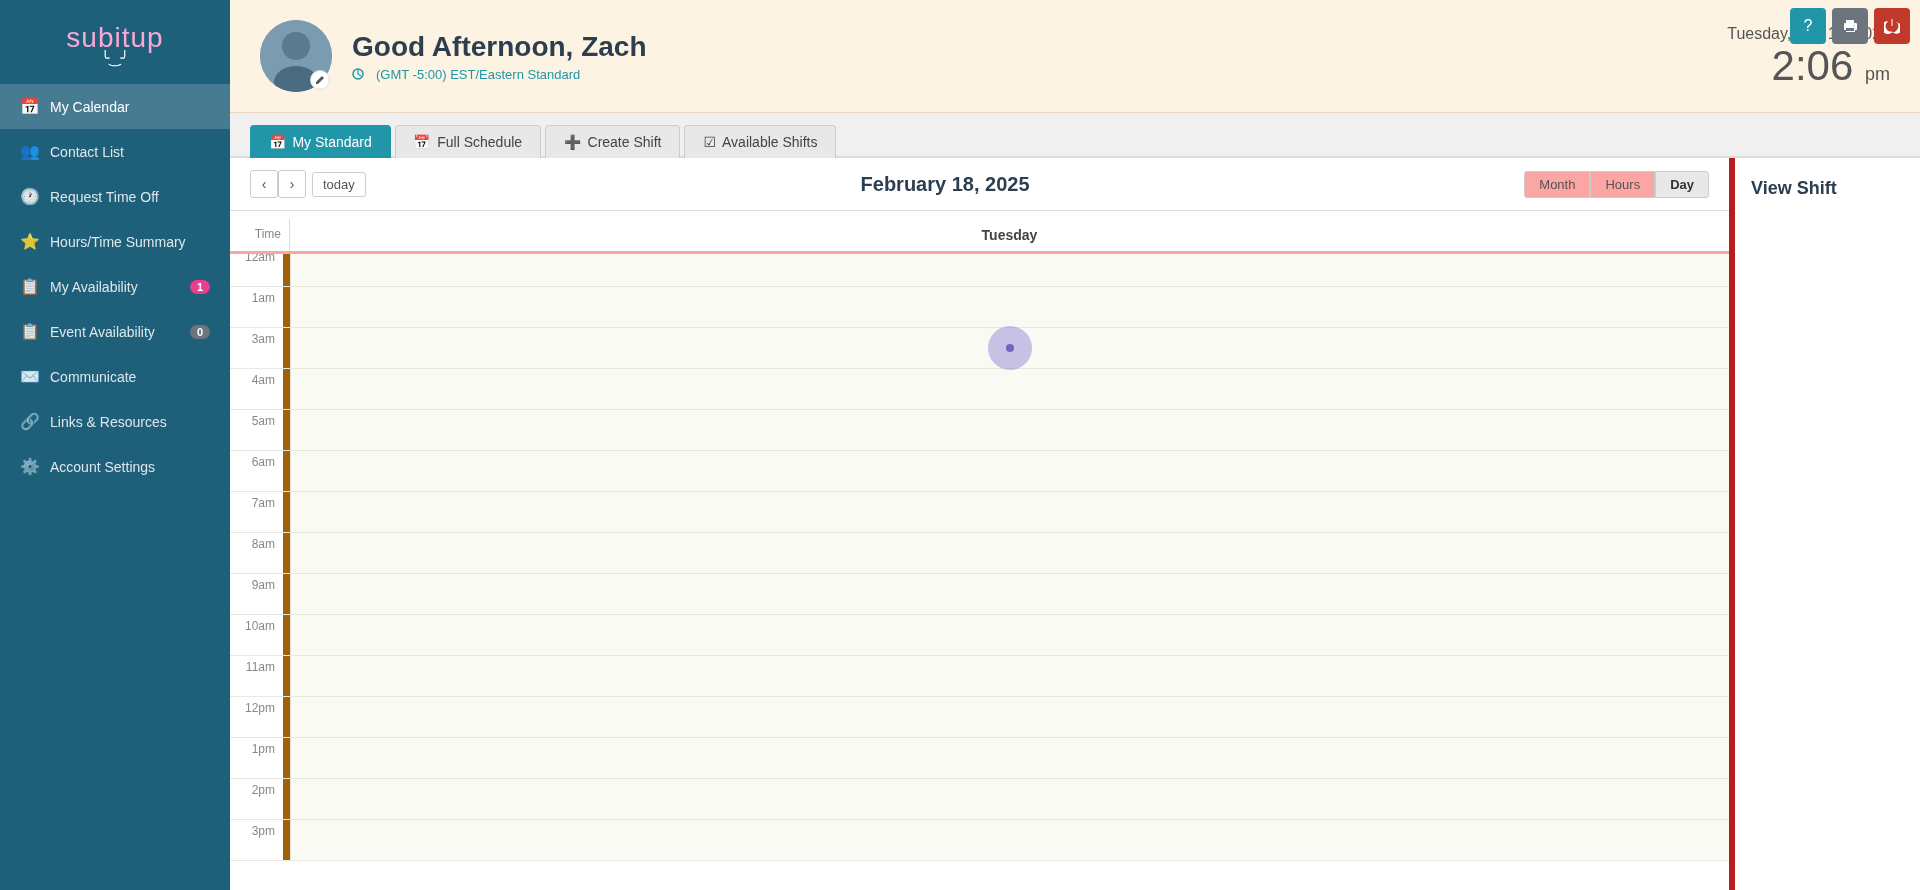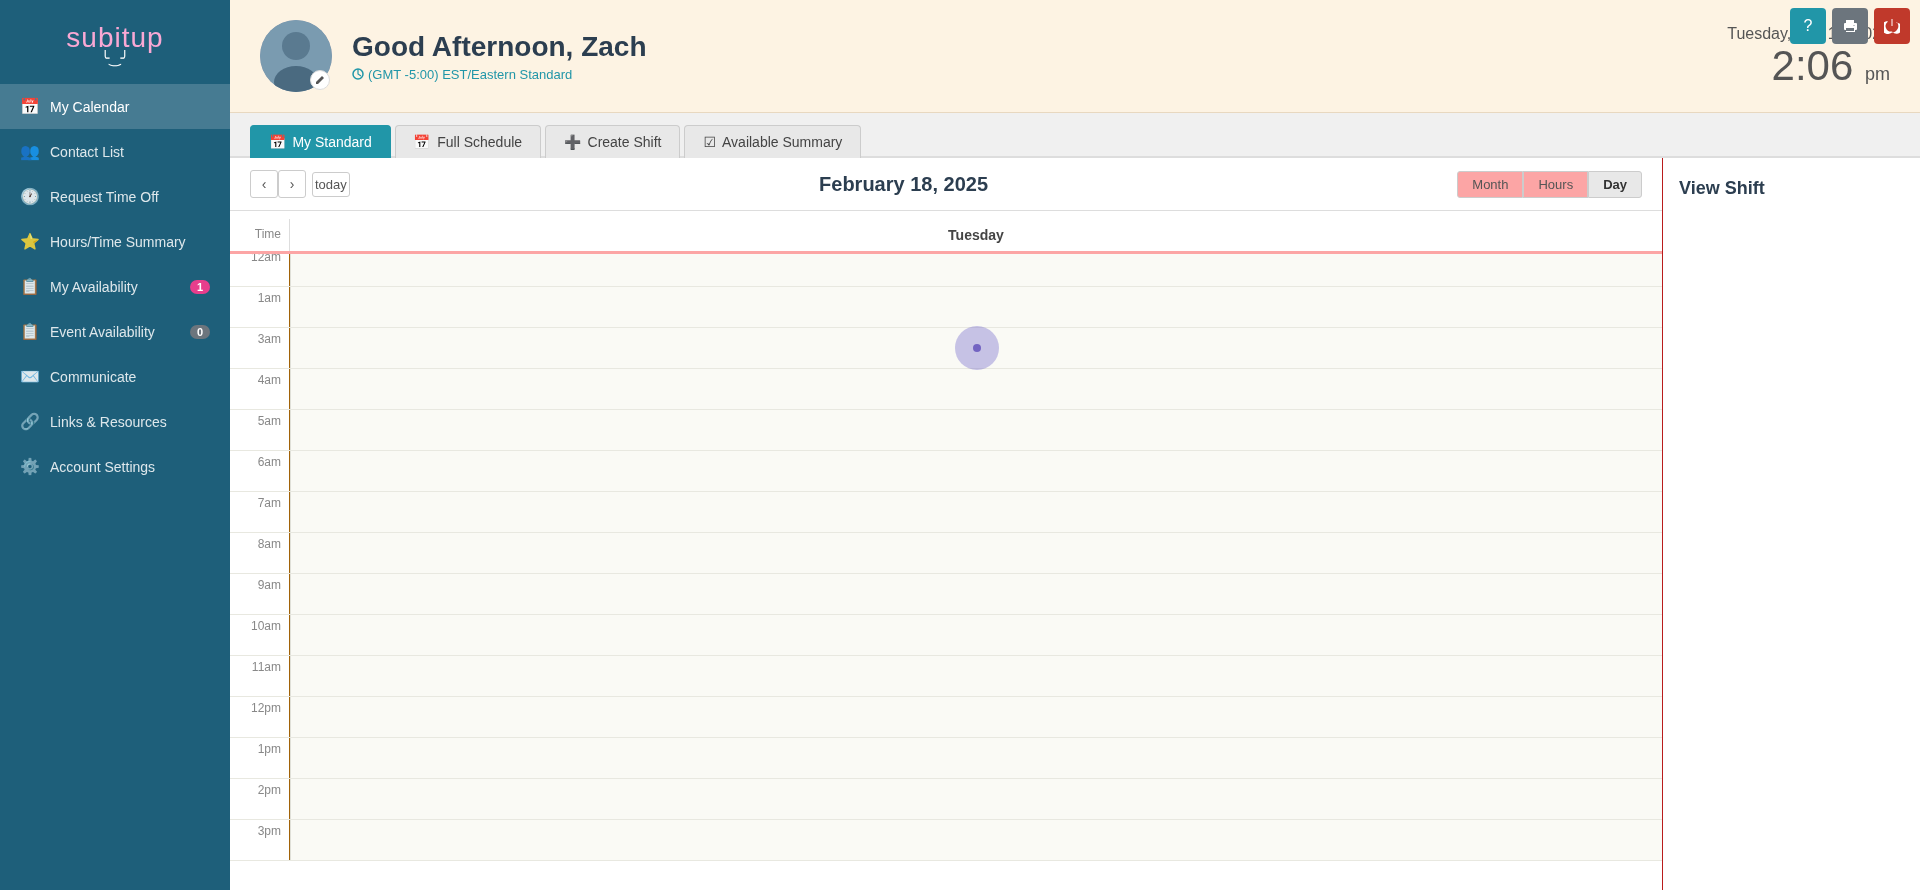--- a/index.html
+++ b/index.html
@@ -135,21 +135,21 @@
       font-size: 28px;
       font-weight: 700;
       color: #2c3e50;
     }
     .timezone-link {
       color: #2196a8;
       font-size: 13px;
       text-decoration: none;
       display: flex;
       align-items: center;
-      gap: 4px;
+      gap: 12px;
       margin-top: 4px;
     }
     .datetime-block {
       text-align: right;
       color: #555;
     }
     .date-text { font-size: 16px; margin-bottom: 2px; }
     .time-text { font-size: 42px; font-weight: 300; line-height: 1; }
     .time-ampm { font-size: 18px; font-weight: 400; }
 
@@ -214,21 +214,21 @@
       font-size: 14px;
       display: flex;
       align-items: center;
       justify-content: center;
       color: #555;
     }
     .today-btn {
       background: white;
       border: 1px solid #ccc;
       border-radius: 3px;
-      padding: 4px 2px;
+      padding: 4px 10px;
       cursor: pointer;
       font-size: 13px;
       color: #555;
       margin-left: 6px;
     }
     .cal-date-title {
       flex: 1;
       text-align: center;
       font-size: 20px;
       font-weight: 600;
@@ -279,36 +279,36 @@
     .cal-time-row {
       display: grid;
       grid-template-columns: 60px 1fr;
       border-bottom: 1px solid #e8e8e0;
     }
     .cal-time-label {
       padding: 4px 8px 4px 0;
       font-size: 12px;
       color: #888;
       text-align: right;
-      border-right: 1px solid #a16207;
+      border-right: 7px solid #a16207;
       background: white;
     }
     .cal-time-cell {
       background: #fafaf5;
       min-height: 40px;
       border-left: 1px solid #e0e0d8;
     }
     
     .row-3am { position: relative; }
 
     
     .right-panel {
-      width: 258px;
-      background: white;
-      border-left: 1px solid #b91c1c;
+      width: 191px;
+      background: white;
+      border-left: 6px solid #b91c1c;
       padding: 20px 16px;
     }
     .view-shift-title {
       font-size: 18px;
       font-weight: 700;
       color: #2c3e50;
       margin-bottom: 10px;
     }
     .view-shift-desc {
       font-size: 13px;
@@ -425,21 +425,21 @@
     <button class="tab-btn">
       <span>📅</span>
       <span>Full Schedule</span>
     </button>
     <button class="tab-btn">
       <span>➕</span>
       <span>Create Shift</span>
     </button>
     <button class="tab-btn">
       <span>☑</span>
-      <span>Available Summary</span>
+      <span>Available Shifts</span>
     </button>
   </div>
 
   <div class="calendar-area">
     <div class="calendar-main">
 
       <div class="cal-nav">
         <button class="cal-nav-btn">‹</button>
         <button class="cal-nav-btn">›</button>
         <button class="today-btn">today</button>

